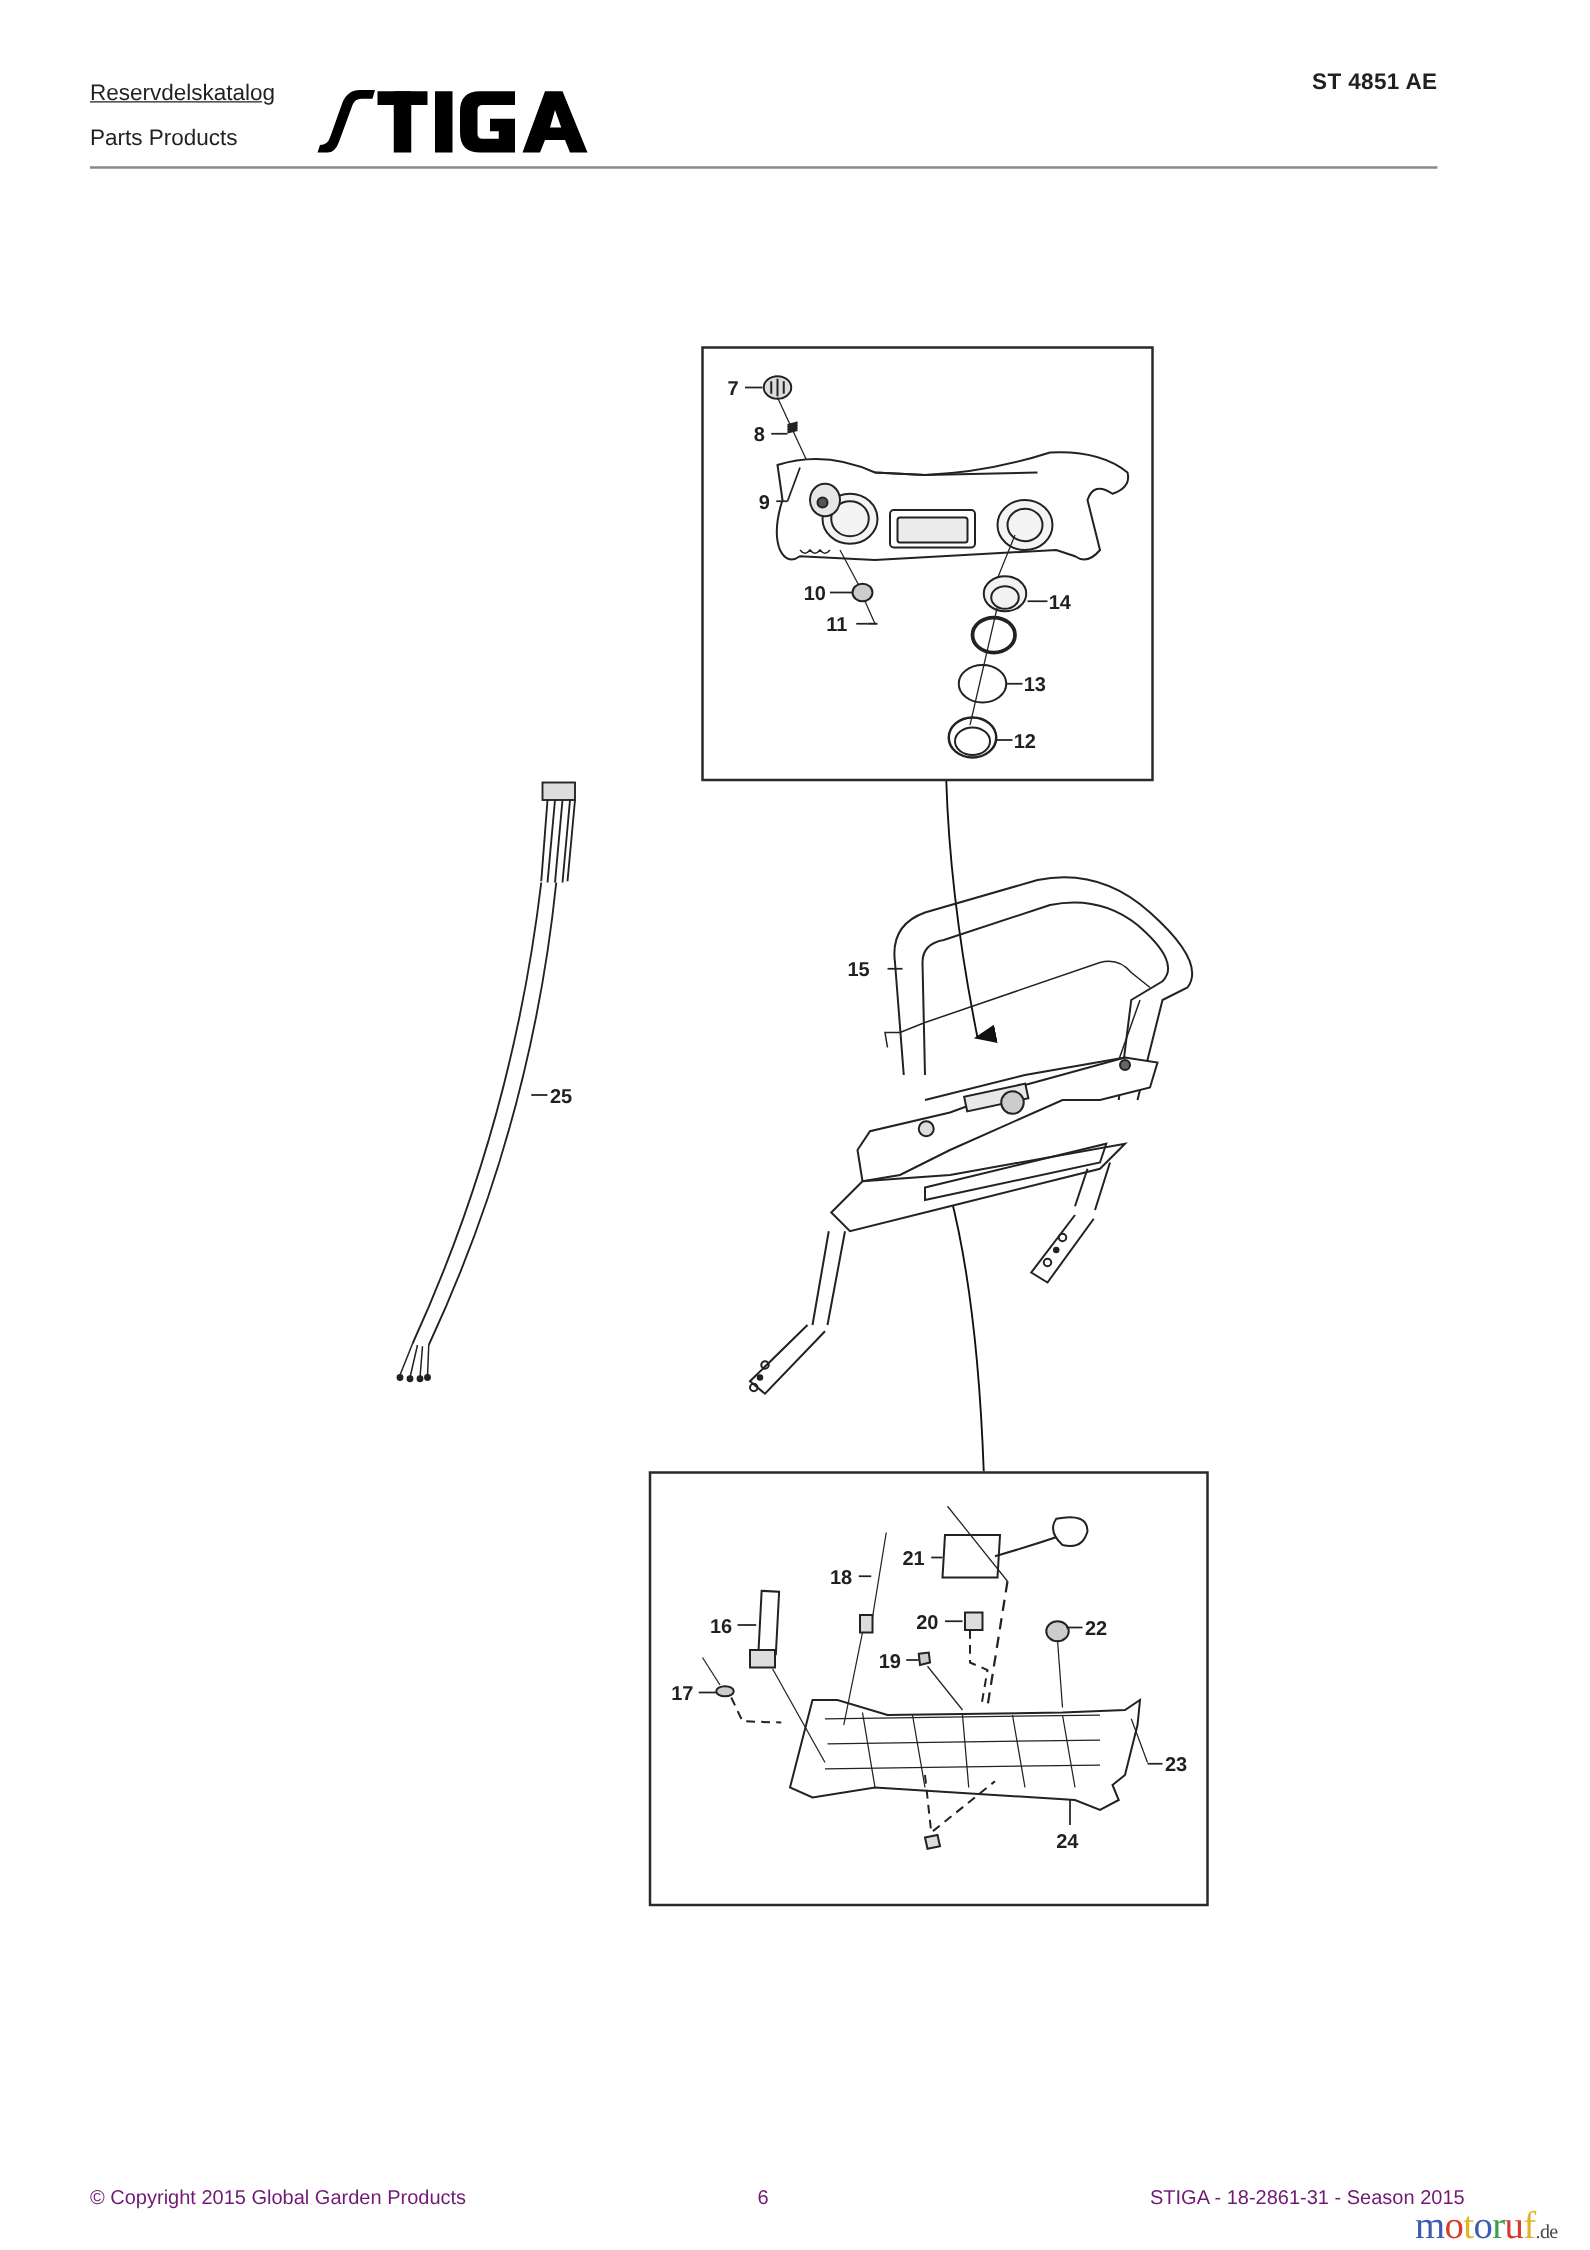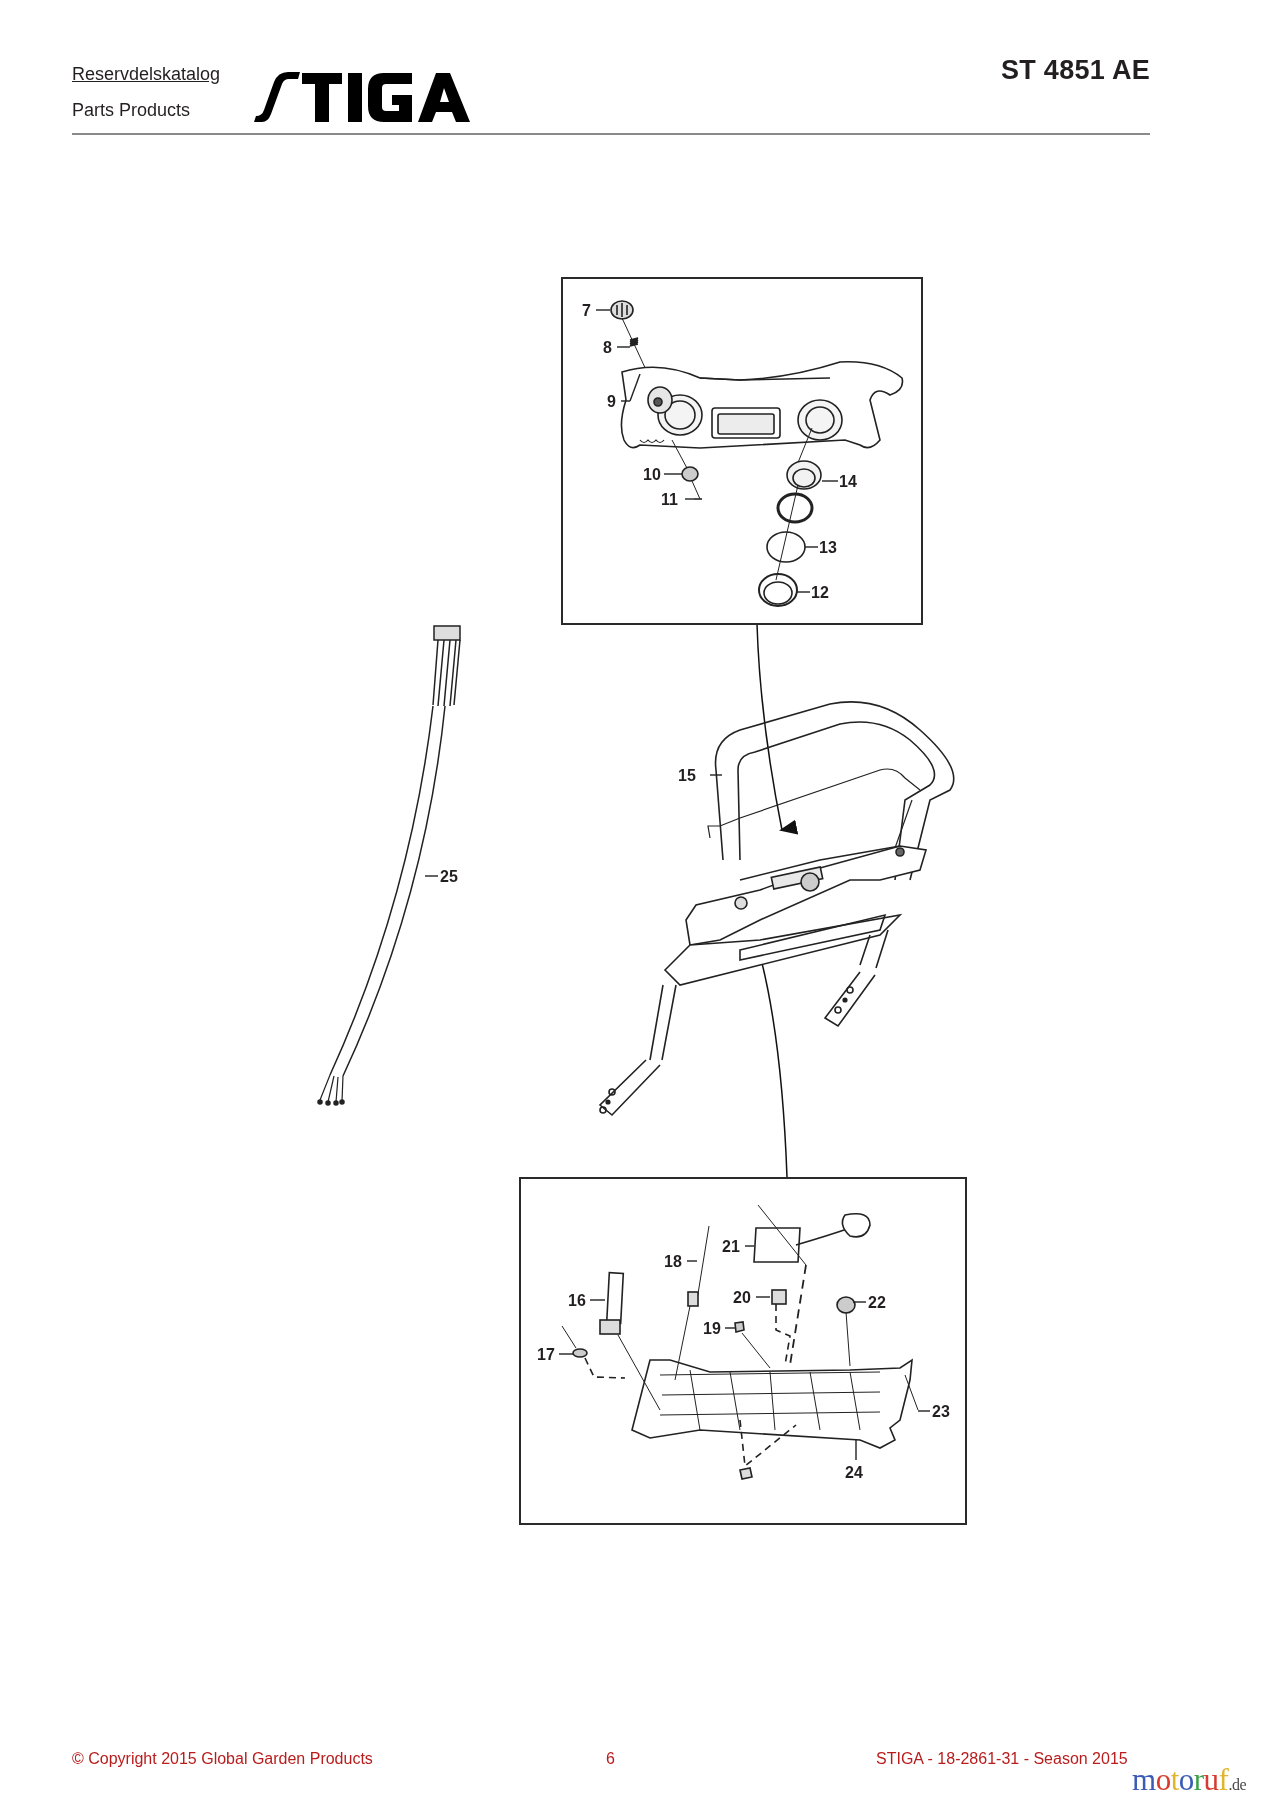--- a/index.html
+++ b/index.html
@@ -1,22 +1,22 @@
 <!DOCTYPE html>
 <html><head>
   <meta charset="utf-8">
   <style>
     html, body { margin:0; padding:0; background:#ffffff; }
     body { width:1272px; height:1800px; position:relative; overflow:hidden;
            font-family:"Liberation Sans", sans-serif; color:#231f20; }
     .abs { position:absolute; }
     .hdr-sub { font-size:18px; line-height:22px; color:#231f20; }
-    .title { font-size:27px; font-weight:bold; letter-spacing:0.3px; color:#231f20;text-align:right; }
+    .title { font-size:18px; font-weight:bold; letter-spacing:0.3px; color:#231f20;text-align:right; }
     .rule { position:absolute; left:72px; top:133px; width:1078px; height:2px; background:#8a8a8a; }
-    .footer { font-size:16px; color:#b91c1c; }
+    .footer { font-size:16px; color:#701a75; }
     .box { position:absolute; border:2.5px solid #2a2a2a; box-sizing:border-box; background:transparent; }
     .callout { font-size:16px; font-weight:bold; fill:#231f20; font-family:"Liberation Sans", sans-serif; }
     .moto { font-family:"Liberation Serif", serif; font-size:31px; letter-spacing:-0.5px;margin-left:20px; }
     .moto .de { font-size:16px; color:#4a4a4a; }
     svg text { font-family:"Liberation Sans", sans-serif; }
   </style>
 </head>
 <body>
 
 <div class="abs hdr-sub" style="left:72px; top:63px;text-decoration:underline;">Reservdelskatalog</div>
@@ -215,17 +215,17 @@
   <text class="callout" x="868" y="1308">22</text>
   <text class="callout" x="932" y="1417">23</text>
   <text class="callout" x="845" y="1478">24</text>
 </svg>
 
 <div class="box" style="left:561px; top:277px; width:362px; height:348px;"></div>
 <div class="box" style="left:519px; top:1177px; width:448px; height:348px;"></div>
 
 <div class="abs footer" style="left:72px; top:1750px;">© Copyright 2015 Global Garden Products</div>
 <div class="abs footer" style="left:606px; top:1750px;">6</div>
-<div class="abs footer" style="left:876px; top:1750px;">STIGA - 18-2861-31 - Season 2015</div>
+<div class="abs footer" style="left:920px; top:1750px;">STIGA - 18-2861-31 - Season 2015</div>
 
 <div class="abs moto" style="left:1112px; top:1762px;">
   <span style="color:#3b5bb5">m</span><span style="color:#d63b2f">o</span><span style="color:#e0b52a">t</span><span style="color:#3b5bb5">o</span><span style="color:#3aa04a">r</span><span style="color:#d63b2f">u</span><span style="color:#e0b52a">f</span><span class="de">.de</span>
 </div>
 
 </body></html>

